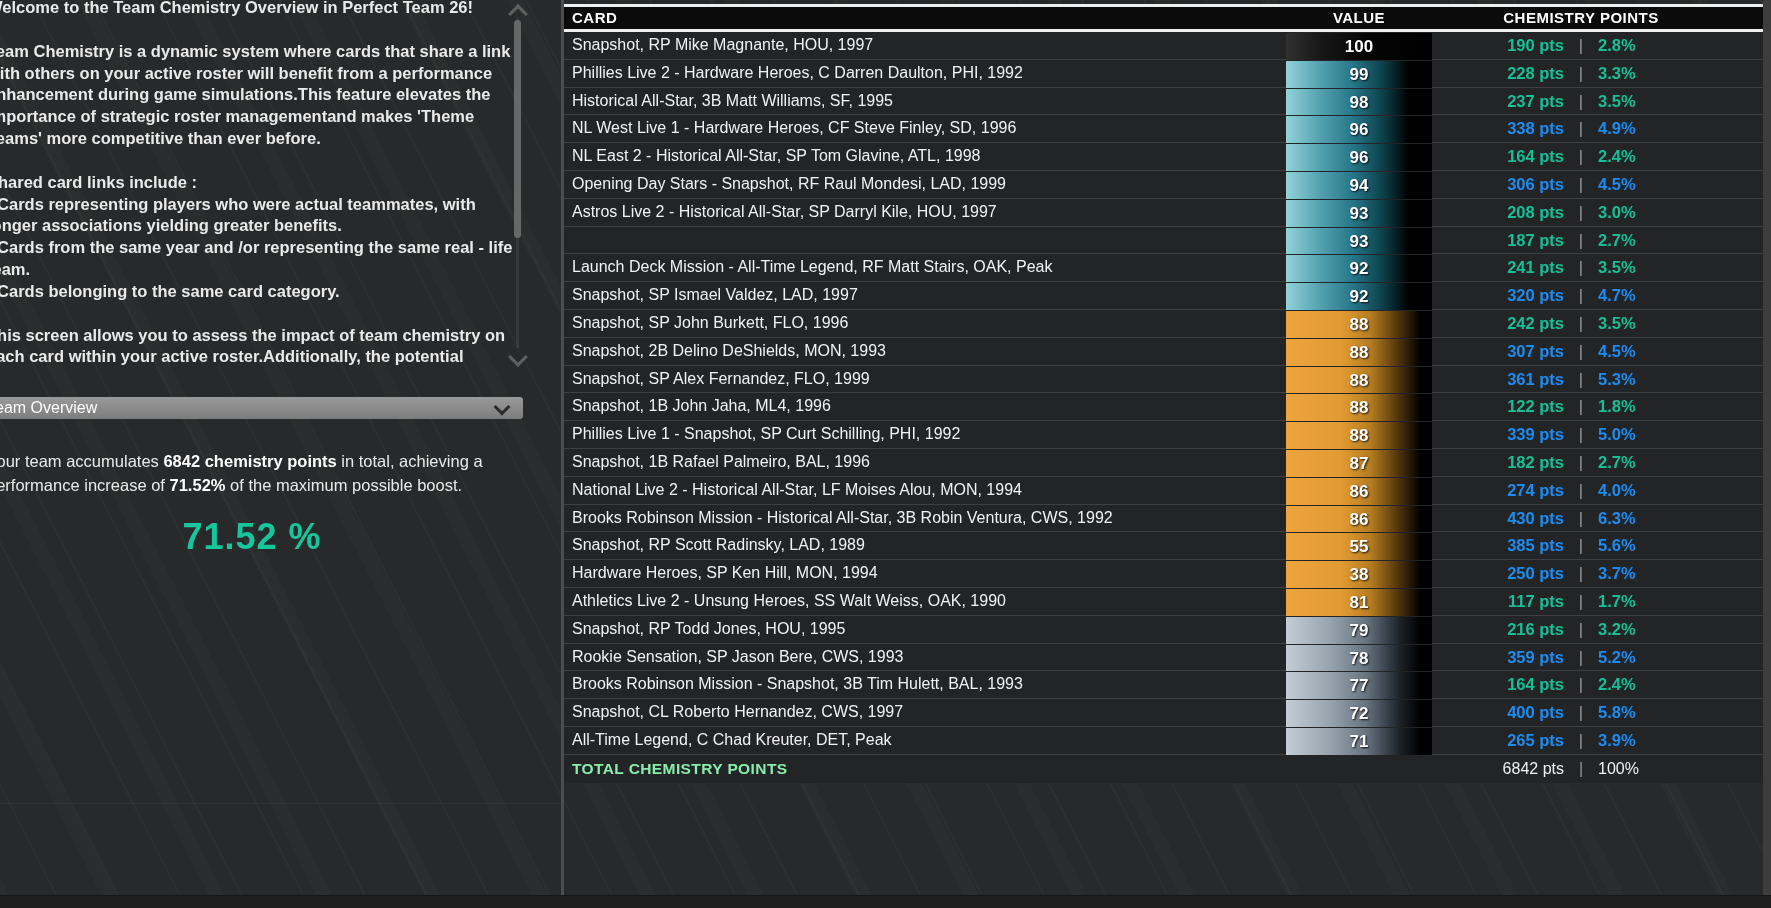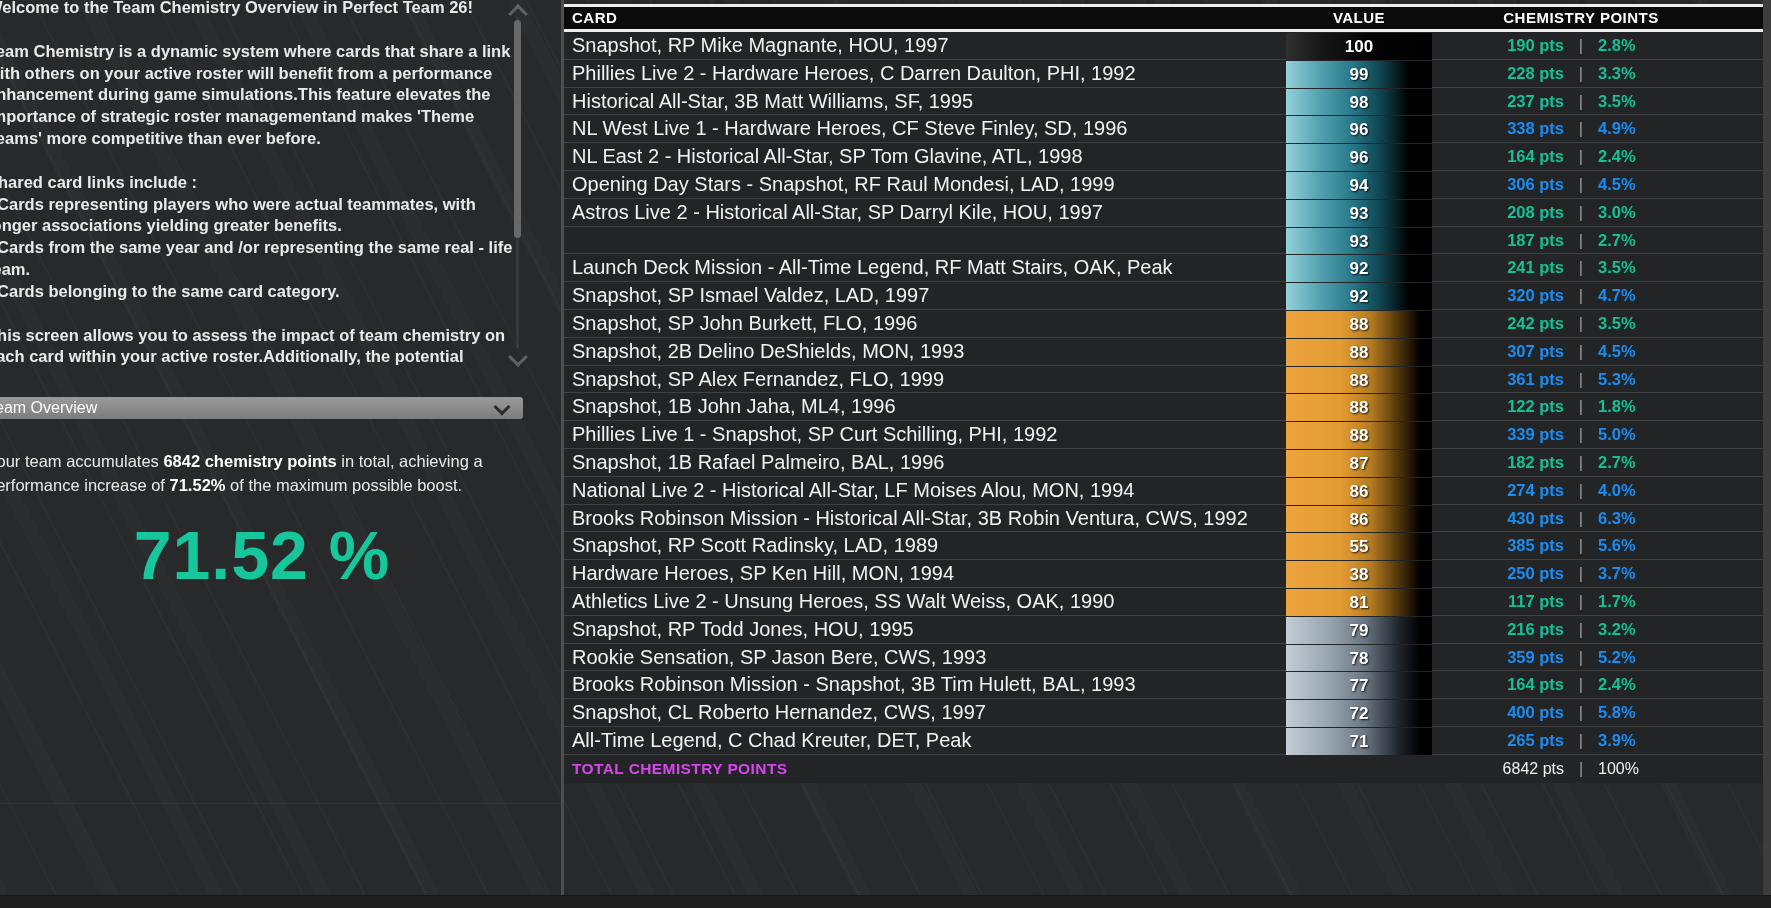--- a/index.html
+++ b/index.html
@@ -33,55 +33,55 @@
             border-radius:0 3px 3px 0;display:flex;align-items:center;}
   .dropdown .dd-label{margin-left:-13px;color:#fff;font-size:16px;white-space:nowrap;}
   .dd-chev{position:absolute;right:15px;top:4px;width:9px;height:9px;
            border:solid #2c2c2c;border-width:0 3px 3px 0;transform:rotate(45deg);}
 
   .summary{position:absolute;left:-13px;top:450px;width:580px;color:#eaeaea;
            font-size:16.5px;line-height:23.5px;}
   .summary .line{white-space:nowrap;}
   .summary b{color:#fff;}
 
-  .big-percent{position:absolute;left:14px;top:516px;width:496px;text-align:center;
-               color:#17c79c;font-size:68px;font-weight:bold;letter-spacing:1px;}
+  .big-percent{position:absolute;left:4px;top:516px;width:496px;text-align:center;
+               color:#17c79c;font-size:36px;font-weight:bold;letter-spacing:1px;}
 
   .left-bottom-line{position:absolute;left:0;top:803px;width:561px;height:1px;background:rgba(255,255,255,0.05);}
   .divider{position:absolute;left:561px;top:0;width:3px;height:895px;background:#4d4d4d;z-index:1;}
 
   
   .table-panel{position:absolute;left:564px;top:0;width:1199px;height:908px;z-index:1;}
   .thead{position:absolute;left:0;top:4px;width:1199px;height:28px;background:#0b0b0c;
          border-top:3px solid #efefef;border-bottom:3px solid #efefef;box-sizing:border-box;}
   .thead span{position:absolute;color:#fff;font-weight:bold;font-size:15px;line-height:22px;letter-spacing:0.5px;}
   .h-card{left:8px;}
   .h-value{left:722px;width:146px;text-align:center;}
   .h-pts{left:890px;width:254px;text-align:center;}
 
   .tbody{position:absolute;left:0;top:32px;width:1199px;}
   .trow{position:relative;height:27.8px;background:#232426;border-bottom:1px solid #3d3f40;box-sizing:border-box;}
-  .c-card{position:absolute;left:8px;top:0;line-height:26.8px;color:#f2f2f2;font-size:20px;white-space:nowrap;}
+  .c-card{position:absolute;left:8px;top:0;line-height:26.8px;color:#f2f2f2;font-size:16px;white-space:nowrap;}
   .c-value{position:absolute;left:722px;top:1px;width:146px;height:28px;
            display:flex;align-items:center;justify-content:center;}
   .c-value .v{color:#fff;font-weight:bold;font-size:17px;text-shadow:1px 1px 2px rgba(0,0,0,0.85);}
   .tier-black {background:linear-gradient(90deg,#303030 0%,#161616 25%,#050505 55%,#000 100%);}
   .tier-teal  {background:linear-gradient(90deg,#93d2da 0%,#56a4b2 22%,#27788a 45%,#0e4450 65%,#000 84%);}
   .tier-gold  {background:linear-gradient(90deg,#eda43e 0%,#e29a32 38%,#b57c21 58%,#4a3109 78%,#000 92%);}
   .tier-silver{background:linear-gradient(90deg,#c4cdd5 0%,#97a3af 30%,#67737f 55%,#1d2229 78%,#000 92%);}
   .c-pts{position:absolute;left:890px;top:0;width:254px;display:flex;line-height:26.8px;
          font-weight:bold;font-size:16.5px;}
   .c-pts .pts{width:110px;text-align:right;}
   .c-pts .pipe{width:34px;text-align:center;color:#929ca3;font-weight:normal;}
   .c-pts .pct{width:110px;text-align:left;}
   .c-pts.teal{color:#15c096;}
   .c-pts.blue{color:#1b8df2;}
 
   .total-row{position:absolute;left:0;top:755px;width:1199px;height:28px;background:#232426;}
-  .total-label{position:absolute;left:8px;line-height:28px;color:#d946ef;font-weight:bold;
+  .total-label{position:absolute;left:8px;line-height:28px;color:#86efac;font-weight:bold;
                font-size:15.5px;letter-spacing:0.4px;}
   .total-pts{position:absolute;left:890px;width:254px;display:flex;line-height:28px;
              color:#f0f0f0;font-size:16px;}
   .total-pts .pts{width:110px;text-align:right;}
   .total-pts .pipe{width:34px;text-align:center;color:#929ca3;}
   .total-pts .pct{width:110px;text-align:left;}
 
   .right-strip{position:absolute;left:1763px;top:0;width:8px;height:895px;background:#3d3d3d;z-index:1;}
   .bottom-band{position:absolute;left:0;top:895px;width:1771px;height:13px;
                background:#1f1f20;border-top:1px solid #161616;z-index:2;}

